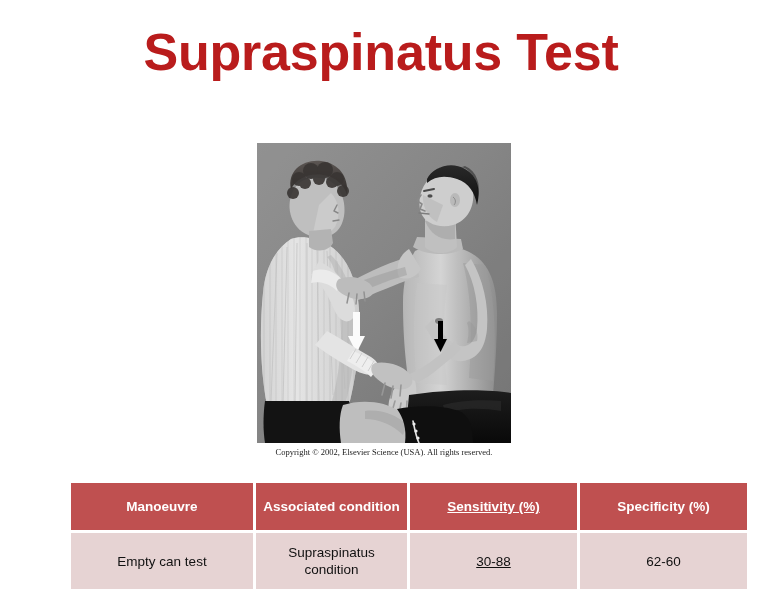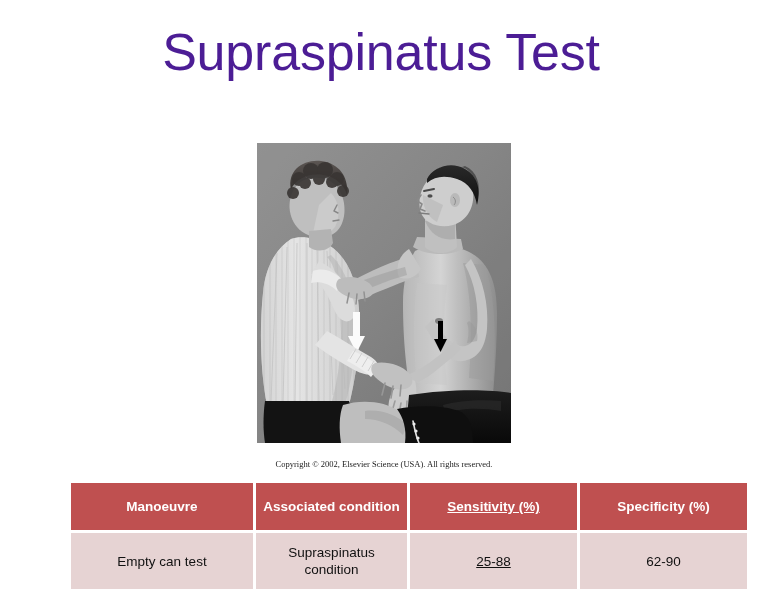--- a/index.html
+++ b/index.html
@@ -25,23 +25,23 @@
 
   
   .slide-title {
     position: absolute;
     left: 0;
     top: 22px;
     width: 762px;
     text-align: center;
     font-family: "Liberation Sans", sans-serif;
     font-size: 52px;
-    font-weight: 400;
+    font-weight: 700;
     line-height: 60px;
-    color: #4c1d95;
+    color: #b91c1c;
     letter-spacing: -0.2px;
     white-space: nowrap;
   }
 
   
   .figure-block {
     position: absolute;
     left: 257px;
     top: 143px;
     width: 254px;
@@ -52,21 +52,21 @@
     height: 300px;
     overflow: hidden;
     background: #8d8d8d;
   }
   .photo svg {
     display: block;
     width: 254px;
     height: 300px;
   }
   .photo-caption {
-    margin-top: 16px;
+    margin-top: 4px;
     width: 254px;
     text-align: center;
     font-family: "Liberation Serif", serif;
     font-size: 8.5px;
     line-height: 11px;
     color: #1b1b1b;
     white-space: nowrap;
   }
 
   
@@ -329,19 +329,19 @@
         <th class="col-manoeuvre">Manoeuvre</th>
         <th class="col-condition">Associated condition</th>
         <th class="col-sens">Sensitivity (%)</th>
         <th class="col-spec">Specificity (%)</th>
       </tr>
     </thead>
     <tbody>
       <tr>
         <td class="col-manoeuvre">Empty can test</td>
         <td class="col-condition">Supraspinatus condition</td>
-        <td class="col-sens">25-88</td>
-        <td class="col-spec">62-90</td>
+        <td class="col-sens">30-88</td>
+        <td class="col-spec">62-60</td>
       </tr>
     </tbody>
   </table>
 
 </div>
 
 </body></html>

